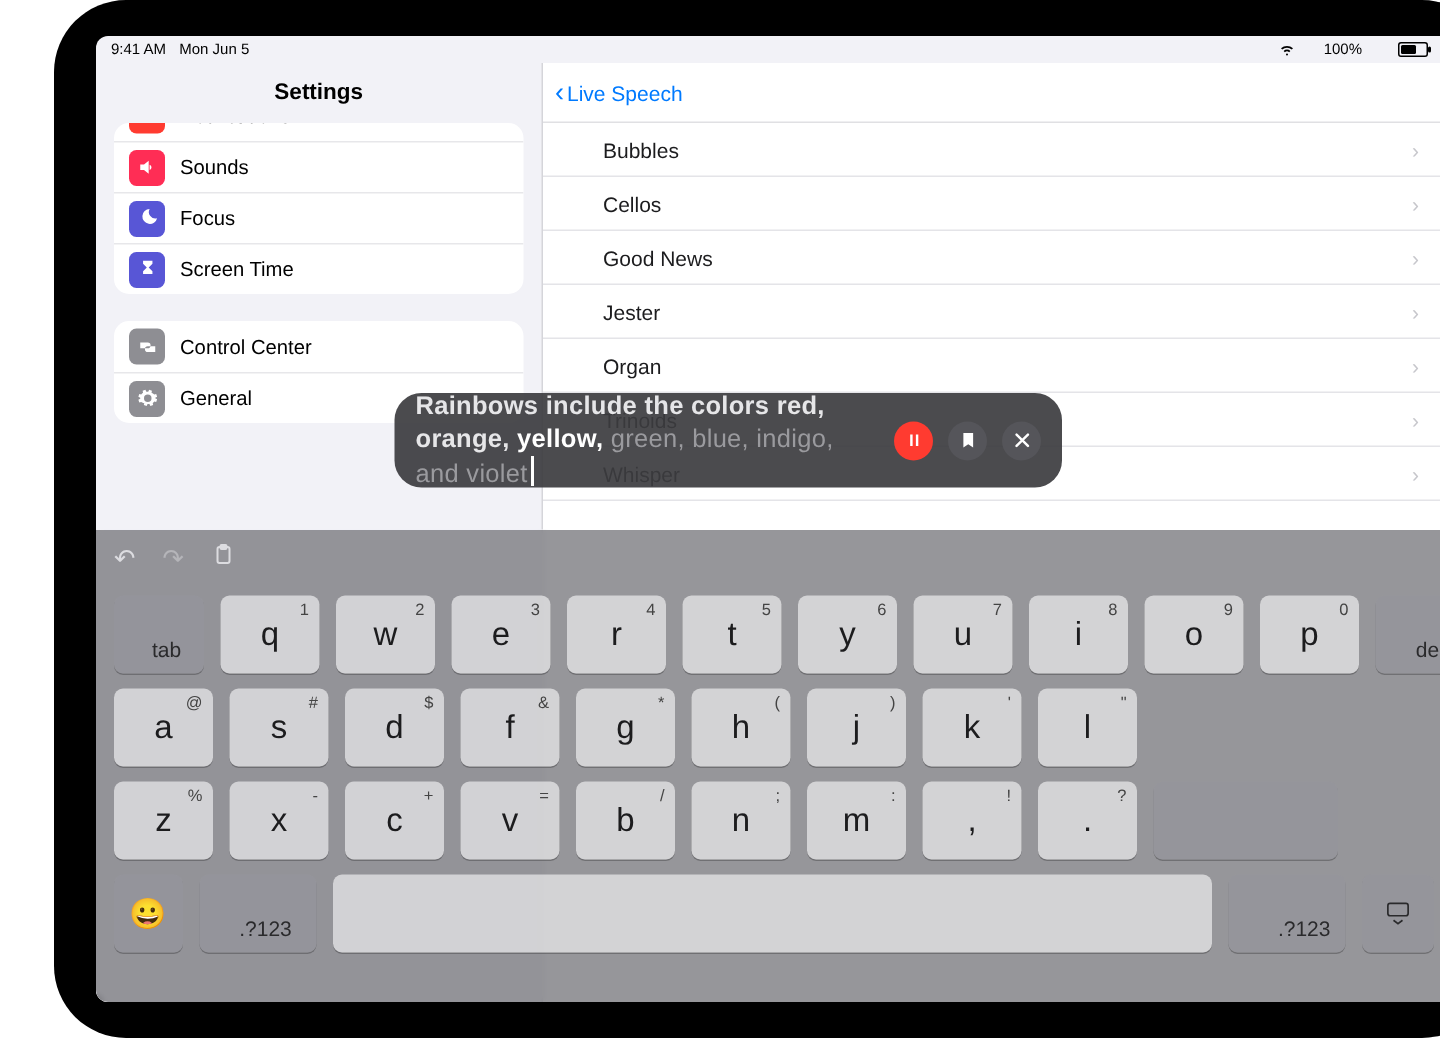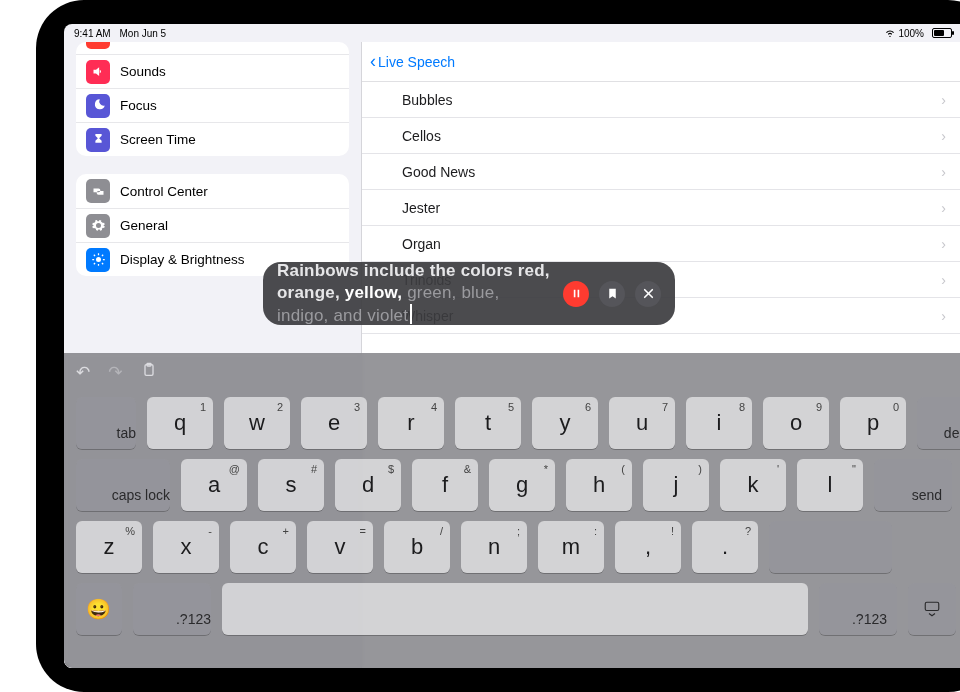--- a/index.html
+++ b/index.html
@@ -14,21 +14,21 @@
     width:100%; height:100%; background:#f2f2f7; border-radius:8px;
     position:relative; overflow:hidden;
   }
 
   
   .status {
     height:18px; display:flex; justify-content:space-between; align-items:center;
     padding:0 10px; font-size:10px; color:#000;
   }
   .status .left span, .status .right span { margin-right:6px; }
-  .status .right { display:flex; align-items:flex-start; gap:2px; }
+  .status .right { display:flex; align-items:flex-start; gap:18px; }
   .wifi-ico { width:12px; height:10px; }
   .bat { width:20px; height:10px; border:1px solid #000; border-radius:2px; position:relative;}
   .bat:after{content:"";position:absolute;right:-3px;top:2px;width:2px;height:4px;background:#000;border-radius:1px;}
   .bat .fill{position:absolute;left:1px;top:1px;bottom:1px;right:1px;background:#000;border-radius:1px;}
 
   
   .cols { display:flex; height:calc(100% - 18px); }
   .sidebar { width:298px; background:#f2f2f7; border-right:1px solid #d5d5da; display:flex; flex-direction:column;}
   .main { flex:1; background:#fff; position:relative; }
 
@@ -52,21 +52,21 @@
   
   .voice-list .vrow {
     height:36px; display:flex; align-items:center; padding:0 22px 0 40px;
     border-bottom:1px solid #e4e4e8; font-size:14px; justify-content:space-between;
     cursor:pointer; color:#1c1c1e;
   }
   .chevr { color:#c7c7cc; font-size:14px;}
 
   
   .pill {
-    position:absolute; left:199px; top:238px; width:412px; height:63px;
+    position:absolute; left:199px; top:238px; width:445px; height:63px;
     background:rgba(60,60,63,0.92); border-radius:18px; color:#fff;
     display:flex; align-items:center; padding:0 14px; gap:10px;
   }
   .pill .text { flex:1; font-size:17px; line-height:22px; letter-spacing:0.2px;}
   .pill .text .spoken { color:#e6e6e8; font-weight:600;}
   .pill .text .bold { font-weight:800; color:#fff;}
   .pill .text .pending { color:#9a9a9e;}
   .pill .cursor { display:inline-block; width:2px; height:20px; background:#fff; vertical-align:-3px; margin-left:2px;}
   .pbtn {
     width:26px;height:26px;border-radius:50%;display:flex;align-items:center;justify-content:center;
@@ -87,21 +87,21 @@
   .keys { padding:6px 12px 0; display:flex; flex-direction:column; gap:10px;}
   .krow { display:flex; gap:11px; }
   .key {
     height:52px; background:rgba(255,255,255,0.58); border-radius:6px;
     display:flex; align-items:center; justify-content:center; position:relative;
     font-size:22px; color:#1c1c1e; cursor:pointer;
     box-shadow:0 1px 0 rgba(0,0,0,0.25);
     flex:0 0 auto;
   }
   .key .alt { position:absolute; top:4px; right:7px; font-size:11px; color:#444;}
-  .key.func { background:rgba(150,150,156,0.55); color:#2a2a2c; font-size:14px; justify-content:flex-end; padding:0 0 8px 10px; align-items:flex-end;}
+  .key.func { background:rgba(150,150,156,0.55); color:#2a2a2c; font-size:14px; justify-content:center; padding:0 0 8px 10px; align-items:flex-end;}
   .key.func.right { justify-content:flex-end; padding:0 10px 8px 0;}
   .row1 .key.letter{width:66px;}
   .row1 .key.tab{width:60px;}
   .row1 .key.del{width:75px;}
   .row2{padding-left:0;}
   .row2 .key.caps{width:94px;}
   .row2 .key.letter{width:66px;}
   .row2 .key.send{width:78px;}
   .row3 .key.shift{width:125px;}
   .row3 .key.letter{width:66px;}
@@ -131,20 +131,21 @@
         <span>100%</span>
         <span class="bat">
             <span class="fill"></span>
           </span>
       </div>
     </div>
 
     <div class="cols">
 
       <div class="sidebar">
+        <div class="nav-title">Settings</div>
         <div class="scroll">
           <div class="group" id="g1">
               <div class="row cut-top">
                 <span class="icon" style="background:#ff3b30">
                   <svg viewBox="0 0 24 24" width="15" height="15" fill="#fff">
                     <path d="M12 2a5 5 0 0 0-5 5v3l-2 3h14l-2-3V7a5 5 0 0 0-5-5zm-2 14a2 2 0 0 0 4 0z"></path>
                   </svg>
                 </span>
                 <span>Notifications</span>
               </div>
@@ -182,29 +183,20 @@
                 </span>
                 <span>Control Center</span>
               </div>
               <div class="row">
                 <span class="icon" style="background:#8e8e93">
                   <svg viewBox="0 0 24 24" width="15" height="15" fill="#fff">
                     <path d="M12 8a4 4 0 1 0 0 8 4 4 0 0 0 0-8zm8 4l2 1-1 3-2-.5a8 8 0 0 1-1.7 1.7l.5 2-3 1-1-2h-2l-1 2-3-1 .5-2A8 8 0 0 1 5 16l-2 .5-1-3 2-1v-1l-2-1 1-3 2 .5A8 8 0 0 1 7 6l-.5-2 3-1 1 2h2l1-2 3 1-.5 2A8 8 0 0 1 19 8l2-.5 1 3-2 1z"></path>
                   </svg>
                 </span>
                 <span>General</span>
-              </div>
-              <div class="row">
-                <span class="icon" style="background:#007aff">
-                  <svg viewBox="0 0 24 24" width="15" height="15" fill="#fff">
-                    <circle cx="12" cy="12" r="4"></circle>
-                    <path d="M12 2v3M12 19v3M2 12h3M19 12h3M4.5 4.5l2 2M17.5 17.5l2 2M19.5 4.5l-2 2M6.5 17.5l-2 2" stroke="#fff" stroke-width="2"></path>
-                  </svg>
-                </span>
-                <span>Display &amp; Brightness</span>
               </div>
             </div>
         </div>
       </div>
 
       <div class="main">
         <div class="nav">
           <div class="back">
             <span class="chev">‹</span>
             <span>Live Speech</span>
@@ -318,23 +310,20 @@
             </div>
             <div class="key letter">
               <span class="alt">0</span>
               <span>p</span>
             </div>
             <div class="key func right del">
               <span>delete</span>
             </div>
           </div>
         <div class="krow row2" id="kr2">
-            <div class="key func caps">
-              <span>caps lock</span>
-            </div>
             <div class="key letter">
               <span class="alt">@</span>
               <span>a</span>
             </div>
             <div class="key letter">
               <span class="alt">#</span>
               <span>s</span>
             </div>
             <div class="key letter">
               <span class="alt">$</span>
@@ -356,23 +345,20 @@
               <span class="alt">)</span>
               <span>j</span>
             </div>
             <div class="key letter">
               <span class="alt">'</span>
               <span>k</span>
             </div>
             <div class="key letter">
               <span class="alt">"</span>
               <span>l</span>
-            </div>
-            <div class="key func right send">
-              <span>send</span>
             </div>
           </div>
         <div class="krow row3" id="kr3">
             <div class="key letter">
               <span class="alt">%</span>
               <span>z</span>
             </div>
             <div class="key letter">
               <span class="alt">-</span>
               <span>x</span>

